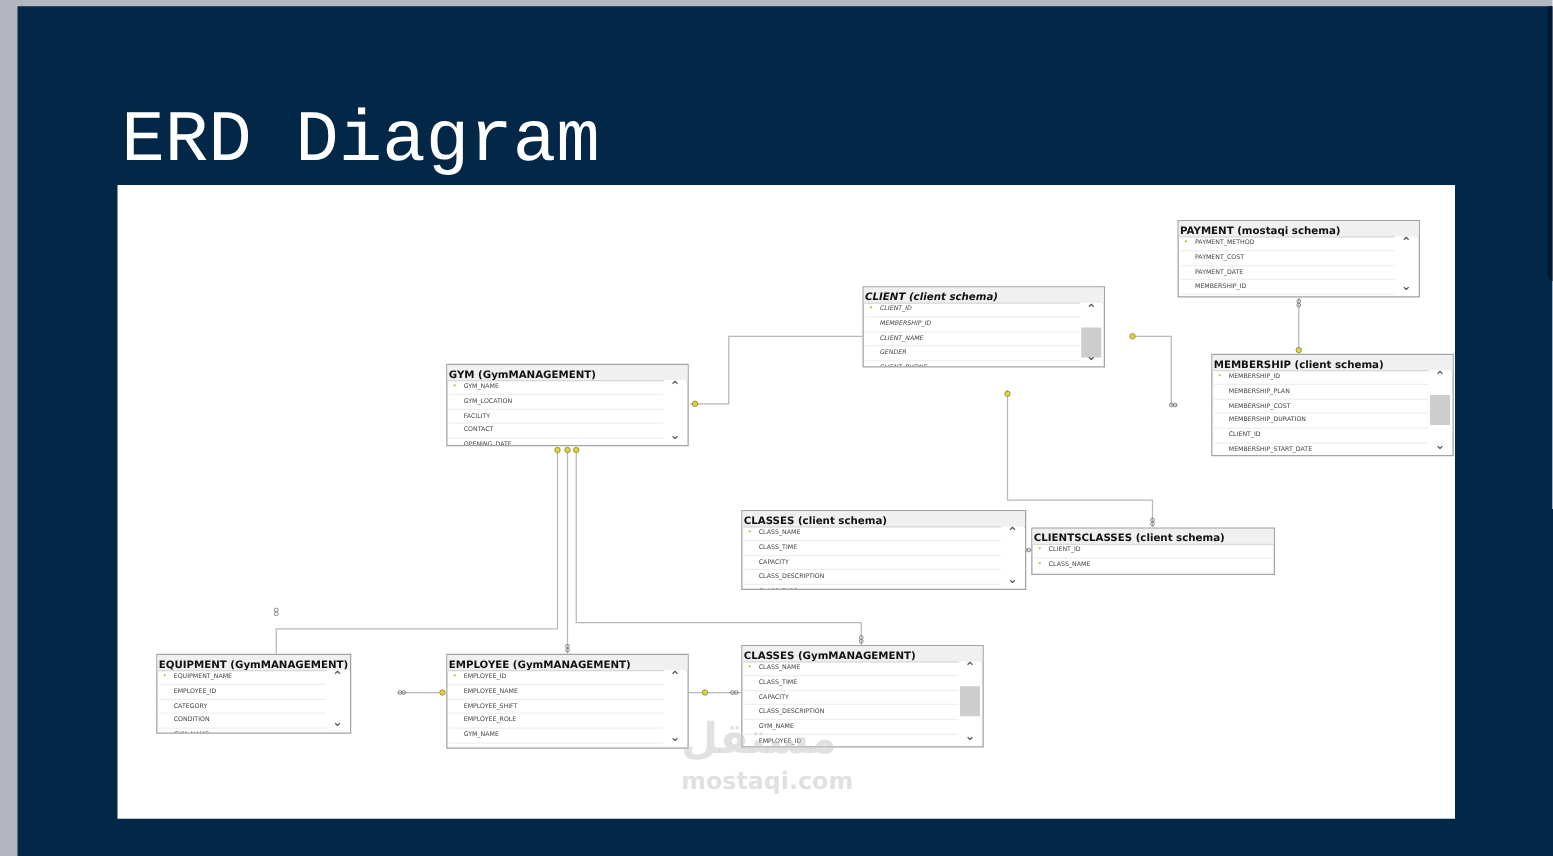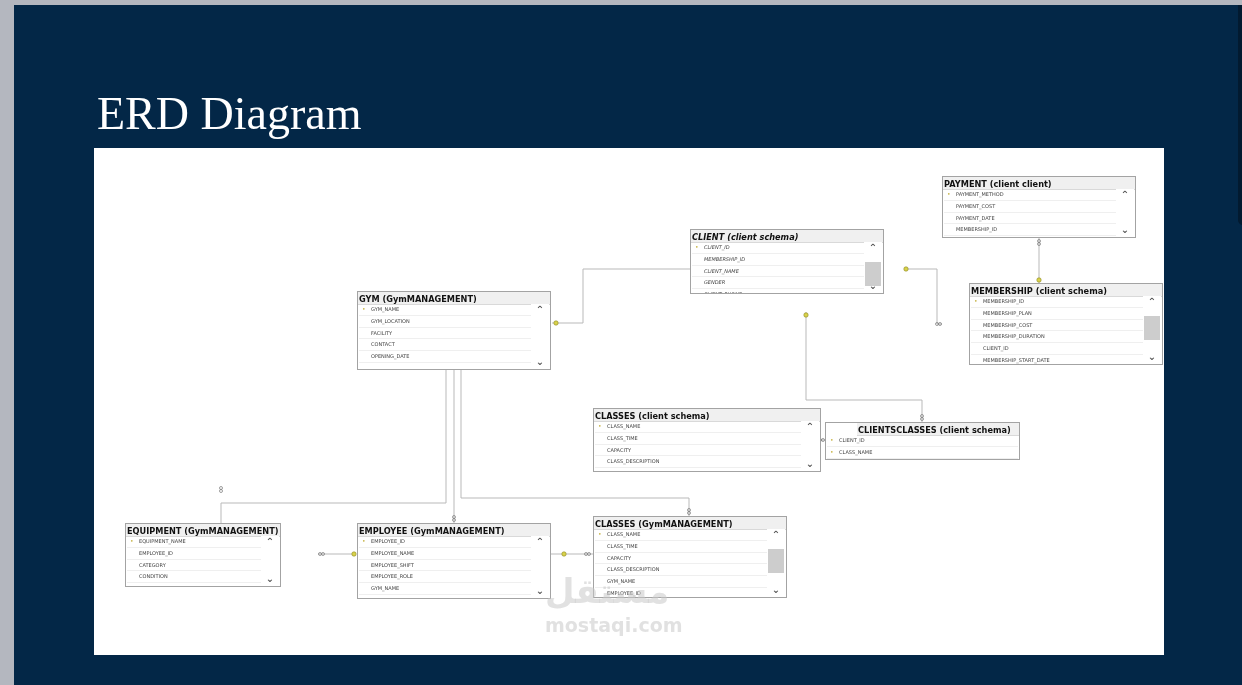--- a/index.html
+++ b/index.html
@@ -1,19 +1,19 @@
 <!DOCTYPE html>
 <html><head>
 <meta charset="utf-8">
 <style>
   html,body{margin:0;padding:0;}
   body{width:1242px;height:685px;background:#b4b7bf;position:relative;overflow:hidden;font-family:"DejaVu Sans",sans-serif;}
   .slide{position:absolute;left:14px;top:5px;width:1228px;height:680px;background:#032747;}
   .scrollbar{position:absolute;left:1224px;top:0;width:10px;height:220px;background:#021a30;border-radius:0 0 5px 5px;}
-  .title{position:absolute;left:97px;top:86px;color:#ffffff;font-family:Liberation Serif, serif;font-size:46px;line-height:56px;white-space:nowrap;}
+  .title{position:absolute;left:97px;top:86px;color:#ffffff;font-family:Liberation Mono, monospace;font-size:58px;line-height:56px;white-space:nowrap;}
   .canvas{position:absolute;left:94px;top:148px;width:1070px;height:507px;background:#ffffff;overflow:hidden;}
   .lines{position:absolute;left:0;top:0;width:1070px;height:507px;}
   .tbl{position:absolute;background:#ffffff;border:1px solid #a3a3a3;box-sizing:border-box;}
   .tbl .hdr{height:12px;background:#f0f0f0;border-bottom:1px solid #d9d9d9;font-family:"DejaVu Sans",sans-serif;font-weight:bold;font-size:8.2px;line-height:15px;padding-left:1px;white-space:nowrap;overflow:hidden;color:#111;}
   .tbl .rows{position:absolute;left:1px;top:12px;right:19px;bottom:0;overflow:hidden;}
   .tbl .row{height:10.8px;border-bottom:1px solid #efefef;font-size:5px;line-height:10.8px;color:#444;padding-left:12px;white-space:nowrap;position:relative;}
   .tbl .row .key{position:absolute;left:3px;top:0;color:#c8b64a;font-size:6px;}
   .tbl .sb{position:absolute;right:1px;top:12px;width:18px;bottom:1px;background:#fff;}
   .tbl .sb .thumb{position:absolute;left:1px;right:1px;background:#cdcdcd;}
   .tbl .sb .up,.tbl .sb .dn{position:absolute;left:0;width:18px;height:12px;text-align:center;font-size:10px;line-height:12px;color:#555;font-weight:bold;}
@@ -109,21 +109,21 @@
           <circle cx="229" cy="406" r="1.5"></circle>
         </g>
       <g>
           <circle cx="492" cy="406" r="1.5"></circle>
           <circle cx="495" cy="406" r="1.5"></circle>
         </g>
     </g>
   </svg>
 
   <div class="tbl" style="left:848px;top:28px;width:194px;height:62px;">
-    <div class="hdr">PAYMENT (client client)</div>
+    <div class="hdr">PAYMENT (mostaqi schema)</div>
     <div class="rows">
       <div class="row"><span class="key">•</span><span>PAYMENT_METHOD</span></div>
       <div class="row"><span>PAYMENT_COST</span></div>
       <div class="row"><span>PAYMENT_DATE</span></div>
       <div class="row"><span>MEMBERSHIP_ID</span></div>
       <div class="row"></div>
     </div>
     <div class="sb">
       <div class="up">⌃</div>
       <div class="dn">⌄</div>
@@ -159,21 +159,21 @@
       <div class="row"><span>MEMBERSHIP_START_DATE</span></div>
 
     </div>
     <div class="sb">
       <div class="up">⌃</div>
       <div class="thumb" style="top:20px;height:24px;"></div>
       <div class="dn">⌄</div>
     </div>
   </div>
 
-  <div class="tbl" style="left:263px;top:143px;width:194px;height:79px;">
+  <div class="tbl" style="left:263px;top:143px;width:194px;height:66px;">
     <div class="hdr">GYM (GymMANAGEMENT)</div>
     <div class="rows">
       <div class="row"><span class="key">•</span><span>GYM_NAME</span></div>
       <div class="row"><span>GYM_LOCATION</span></div>
       <div class="row"><span>FACILITY</span></div>
       <div class="row"><span>CONTACT</span></div>
       <div class="row"><span>OPENING_DATE</span></div>
     </div>
     <div class="sb">
       <div class="up">⌃</div>
@@ -189,21 +189,21 @@
       <div class="row"><span>CAPACITY</span></div>
       <div class="row"><span>CLASS_DESCRIPTION</span></div>
       <div class="row"><span>CLASS_TYPE</span></div>
     </div>
     <div class="sb">
       <div class="up">⌃</div>
       <div class="dn">⌄</div>
     </div>
   </div>
 
-  <div class="tbl" style="left:731px;top:274px;width:195px;height:38px;padding-left:31px;">
+  <div class="tbl" style="left:731px;top:274px;width:195px;height:38px;">
     <div class="hdr">CLIENTSCLASSES (client schema)</div>
     <div class="rows" style="right:1px;">
       <div class="row"><span class="key">•</span><span>CLIENT_ID</span></div>
       <div class="row"><span class="key">•</span><span>CLASS_NAME</span></div>
     </div>
   </div>
 
   <div class="tbl" style="left:31px;top:375px;width:156px;height:64px;">
     <div class="hdr">EQUIPMENT (GymMANAGEMENT)</div>
     <div class="rows">

